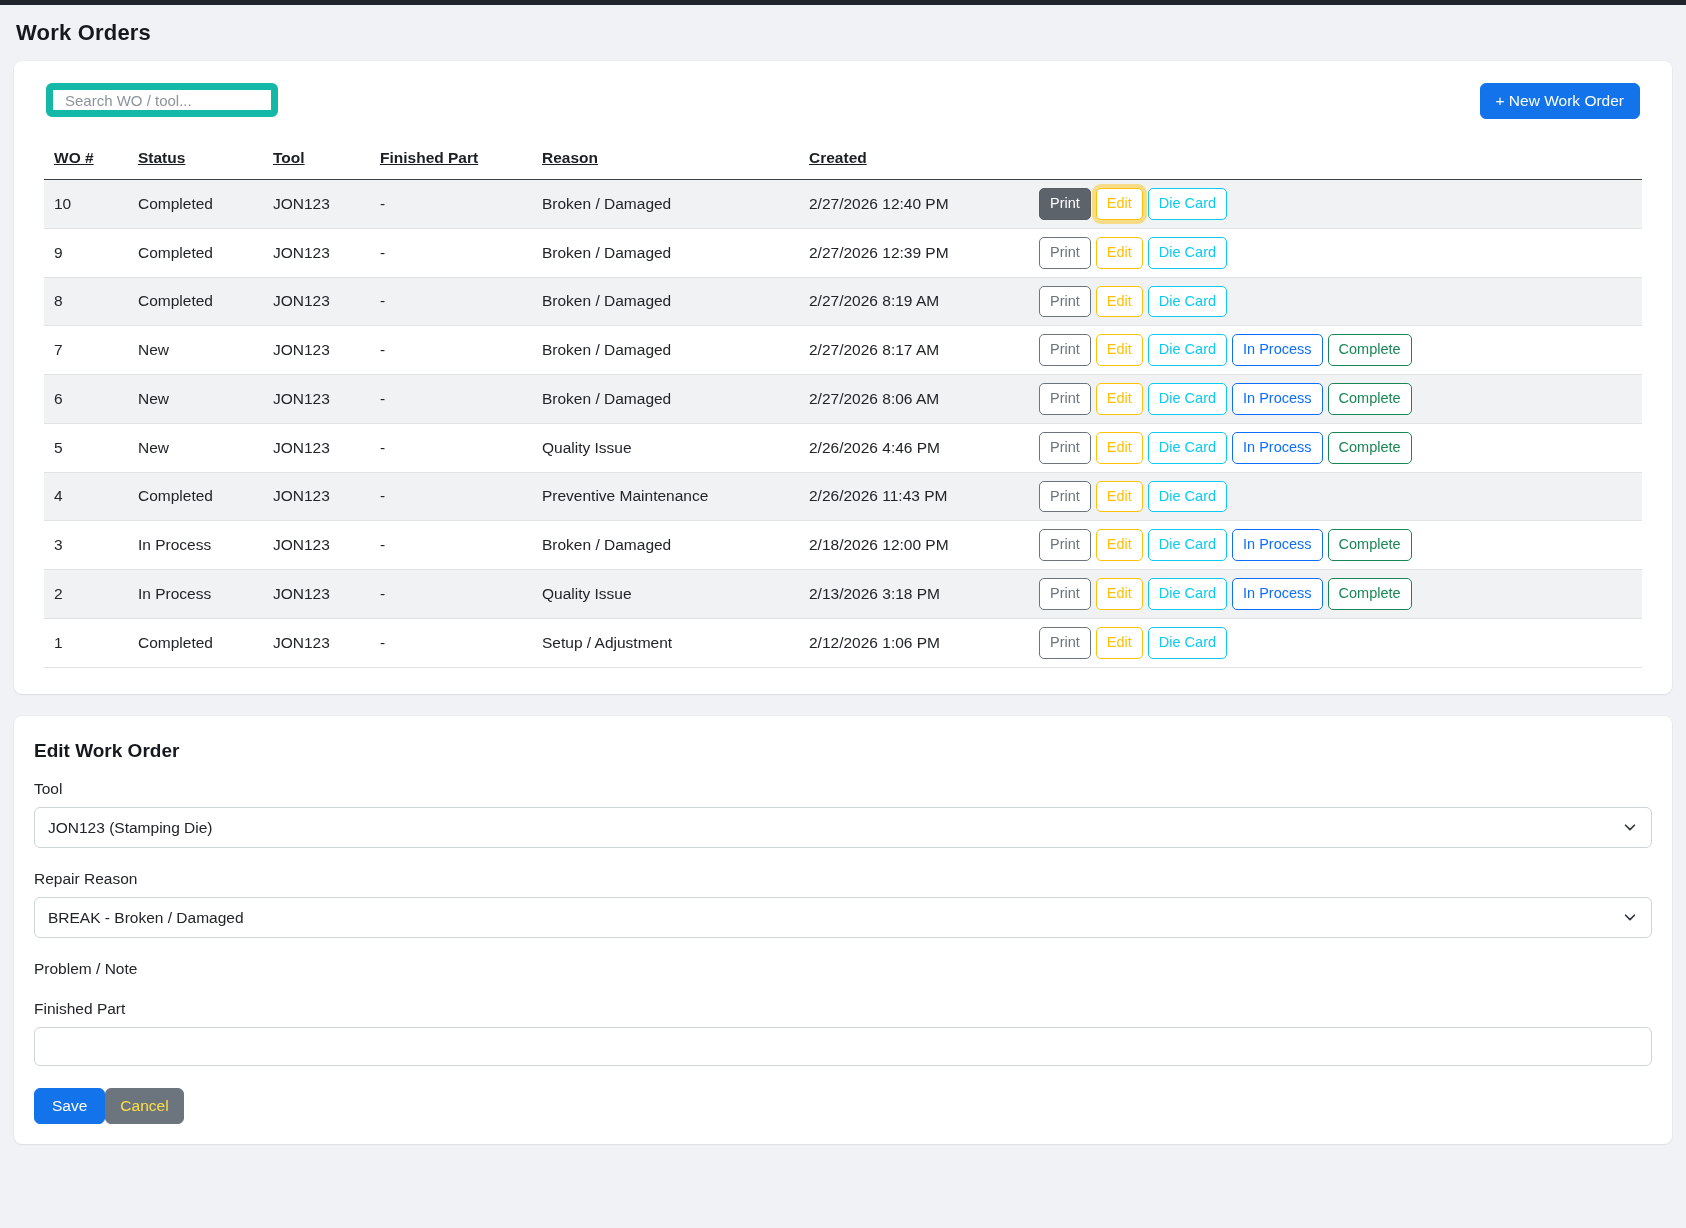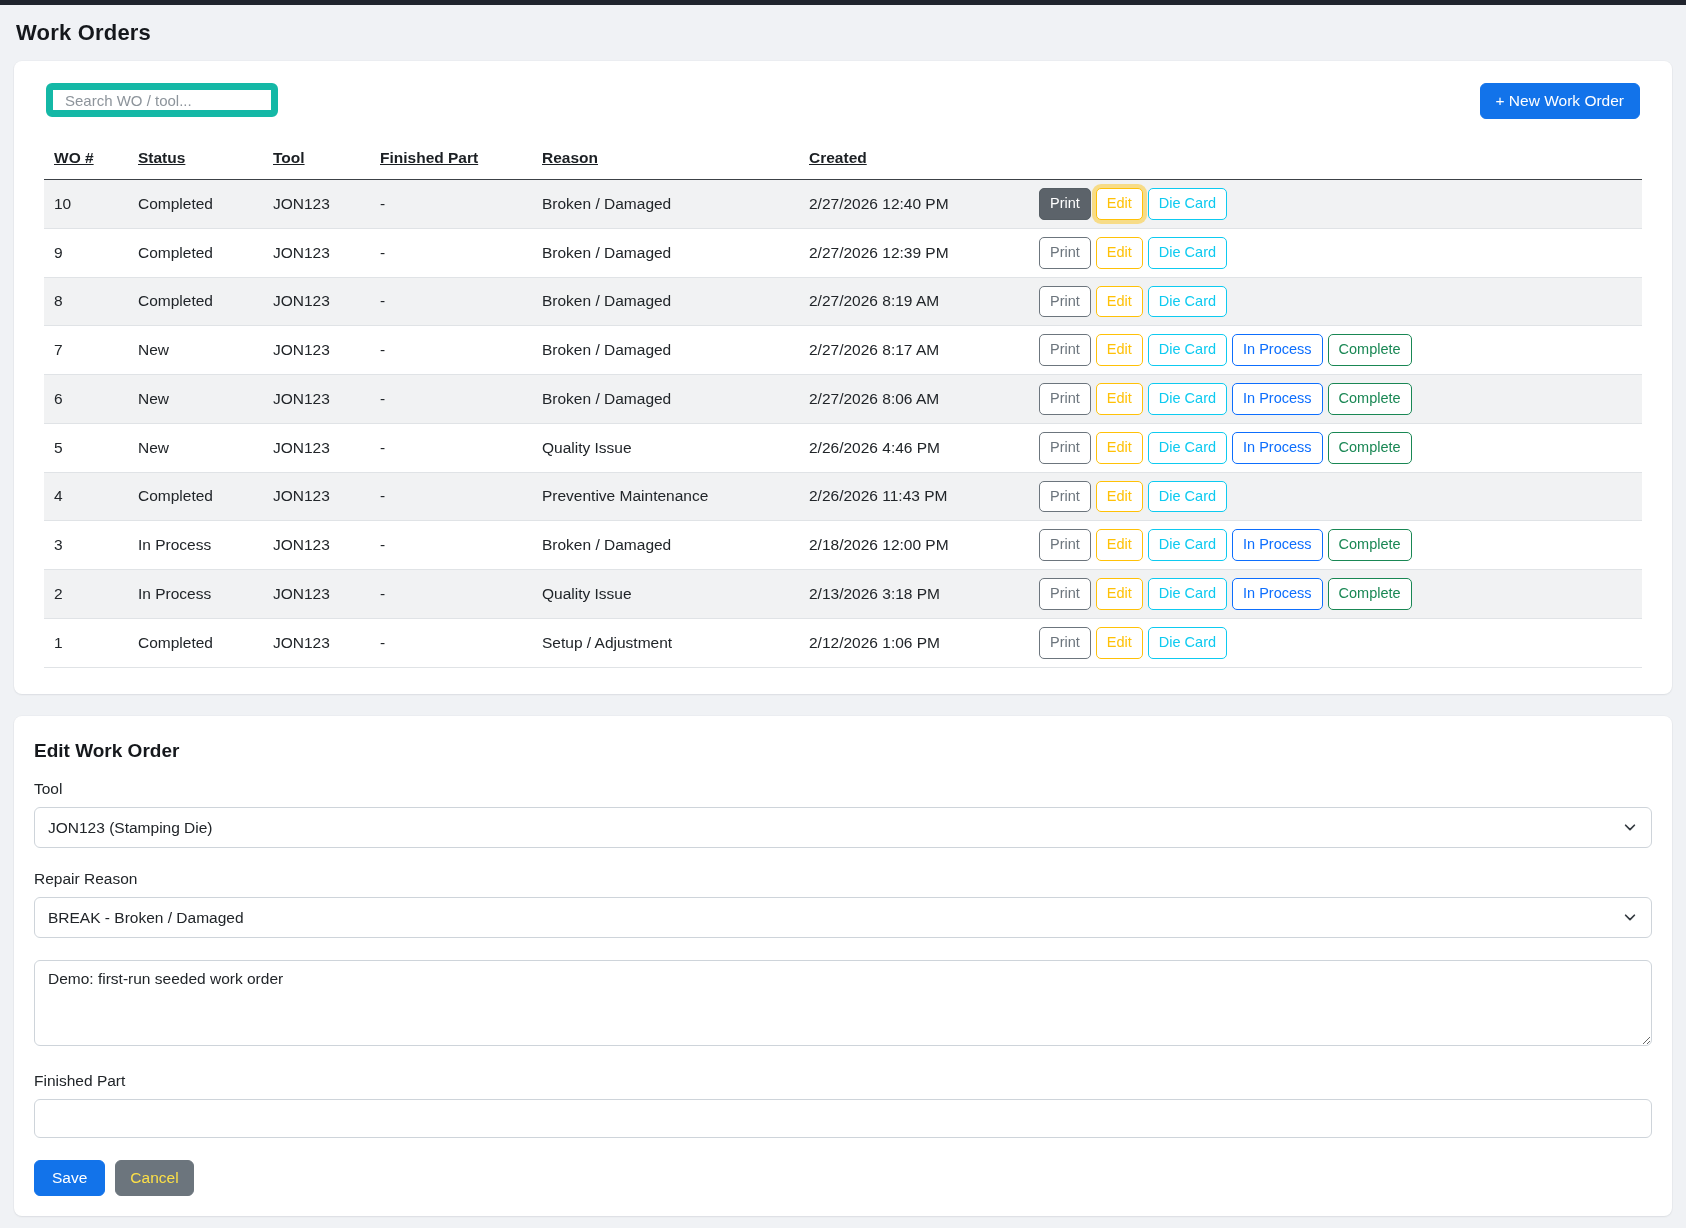--- a/index.html
+++ b/index.html
@@ -73,21 +73,21 @@
     pointer-events:none; display:flex;
   }
   .form-textarea {
     width:100%; height:86px; font-size:15.5px; font-family:inherit; color:#212529;
     padding:9px 13px; border:1px solid #ced4da; border-radius:6px; resize:both; outline:none;
   }
   .form-input {
     width:100%; height:39px; font-size:15.5px; font-family:inherit; color:#212529;
     padding:8px 13px; border:1px solid #ced4da; border-radius:6px; outline:none;
   }
-  .form-buttons { display:flex; gap:10px; margin-top:2px; }
+  .form-buttons { display:flex; gap:0; margin-top:2px; }
   .btn-save   { background:#1273ea; color:#fff; border:1px solid #1273ea; font-size:15.5px; padding:8px 17px; border-radius:6px; }
   .btn-cancel { background:#6c757d; color:#fde047; border:1px solid #6c757d; font-size:15.5px; padding:8px 14px; border-radius:6px; }
 </style>
 </head>
 <body>
 
 <div class="topbar"></div>
 
 <div class="page">
   <h1 class="page-title">Work Orders</h1>
@@ -310,21 +310,21 @@
         </select>
         <span class="chevron">
           <svg width="14" height="14" viewBox="0 0 16 16" fill="none" stroke="#343a40" stroke-width="2" stroke-linecap="round" stroke-linejoin="round">
               <polyline points="3,6 8,11 13,6"></polyline>
             </svg>
         </span>
       </div>
     </div>
 
     <div class="form-group">
-      <textarea class="form-textarea" style="">Demo: first-run seeded work order</textarea>
+      <label class="form-label">Problem / Note</label>
     </div>
 
     <div class="form-group">
       <label class="form-label">Finished Part</label>
       <input class="form-input" type="text" value="" style="">
     </div>
 
     <div class="form-buttons">
       <button class="btn btn-save">Save</button>
       <button class="btn btn-cancel">Cancel</button>

